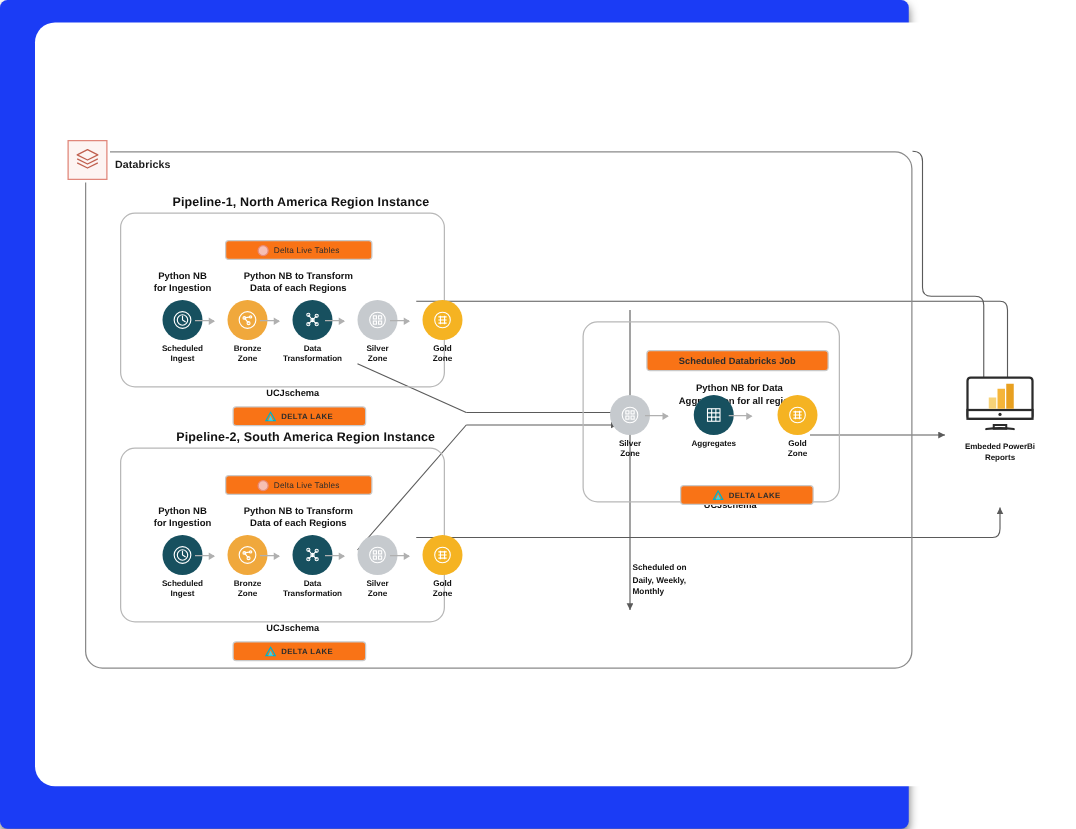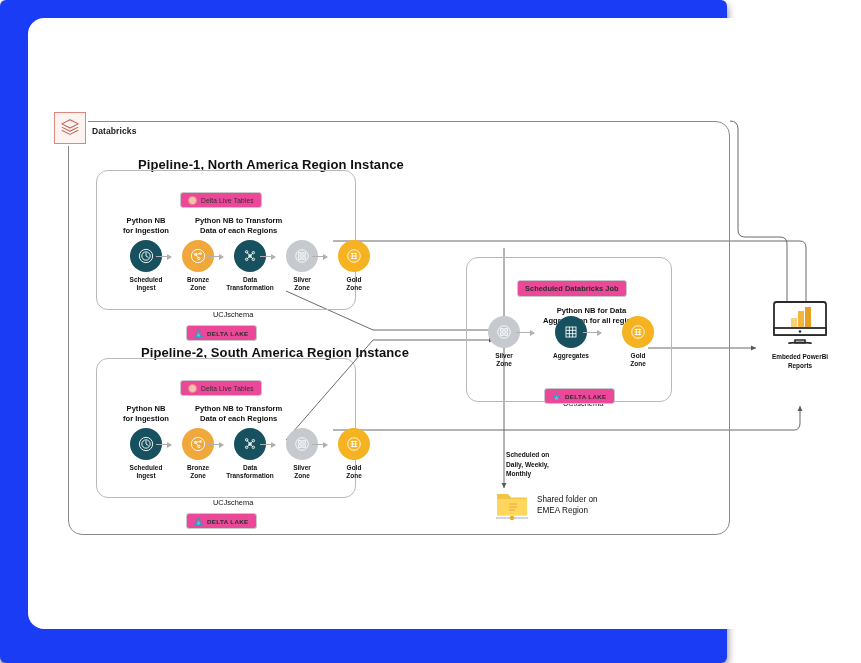--- a/index.html
+++ b/index.html
@@ -53,35 +53,35 @@
     position: absolute;
     border: 1px solid #b8b8b8;
     border-radius: 12px;
   }
   #pipe1-box { left: 68px; top: 152px; width: 260px; height: 140px; }
   #pipe2-box { left: 68px; top: 340px; width: 260px; height: 140px; }
   #job-box   { left: 438px; top: 239px; width: 206px; height: 145px; }
 
   .pipe-title {
     position: absolute;
-    font-size: 13px; font-weight: bold; color: #111;
+    font-size: 10px; font-weight: bold; color: #111;
     white-space: nowrap; letter-spacing: .1px;
   }
   #pipe1-title { left: 110px; top: 139px; }
   #pipe2-title { left: 113px; top: 327px; text-align: center; }
 
   
   .chip {
     position: absolute;
-    background: #ec4899;
+    background: #f97316;
     border: 1px solid #c9c9c9;
     border-radius: 3px;
     height: 16px;
     display: flex; align-items: center; justify-content: center;
-    gap: 4px; padding: 0 7px;
+    gap: 4px; padding: 0 25px;
     font-size: 6.6px; color: #2c2c2c; white-space: nowrap;
   }
   .chip.dlt { letter-spacing: .15px; }
   .chip.dl { font-weight: bold; letter-spacing: .35px; font-size: 6.2px; }
   .chip.job { font-size: 7.4px; font-weight: 600; height: 17px; letter-spacing: .05px;}
 
   #chip-dlt-1 { left: 152px; top: 174px; }
   #chip-dl-1  { left: 158px; top: 307px; }
   #chip-dlt-2 { left: 152px; top: 362px; }
   #chip-dl-2  { left: 158px; top: 495px; }
@@ -100,21 +100,21 @@
     font-size: 7.6px; font-weight: bold; color: #111;
     text-align: center; line-height: 1.35; white-space: nowrap;
   }
   #nb1a { left: 95px; top: 198px; }
   #nb1b { left: 167px; top: 198px; }
   #nb2a { left: 95px; top: 386px; }
   #nb2b { left: 167px; top: 386px; }
   #nbc  { left: 515px; top: 288px; }
 
   .uc {
-    position: absolute; font-size: 7.4px; font-weight: normal; color: #111;
+    position: absolute; font-size: 7.4px; font-weight: bold; color: #111;
   }
   #uc1 { left: 185px; top: 292px; }
   #uc2 { left: 185px; top: 480px; }
   #ucc { left: 535px; top: 381px; }
 
   
   .node { position: absolute; width: 60px; text-align: center; }
   .circle {
     width: 32px; height: 32px; border-radius: 50%;
     margin: 0 auto;
@@ -464,25 +464,15 @@
         <rect x="20" y="18" width="6" height="9" fill="#f7d278"></rect>
         <rect x="27" y="11" width="6" height="16" fill="#f5b53a"></rect>
         <rect x="34" y="7" width="6" height="20" fill="#e8a020"></rect>
         <path d="M24 40 h10 v3 h-10 z" fill="#fff" stroke="#2b2b2b" stroke-width="1.6"></path>
         <path d="M18 43.2 q11 -1.5 22 0" fill="none" stroke="#2b2b2b" stroke-width="1.8" stroke-linecap="round"></path>
       </svg>
       <div class="mlabel">Embeded PowerBi<br>Reports</div>
     </div>
 
     <div class="sched-note">Scheduled on<br>Daily, Weekly,<br>Monthly</div>
-    <div id="folder">
-      <svg width="38" height="34" viewBox="0 0 38 34">
-        <path d="M4 6 h11 l3 3.5 h16 v18 h-30 z" fill="#f6c445"></path>
-        <path d="M4 11 h30 v16 h-30 z" fill="#ffd75e"></path>
-        <path d="M16 16 h8 M16 19 h8 M16 22 h6" stroke="#f0a830" stroke-width="1.2" fill="none"></path>
-        <path d="M3 30 h32" stroke="#c9ccd4" stroke-width="1.6"></path>
-        <circle cx="19" cy="30" r="2.2" fill="#f5a623"></circle>
-      </svg>
-      <div class="flabel">Shared folder on<br>EMEA Region</div>
-    </div>
 
   </div>
 </div>
 
 </body></html>

